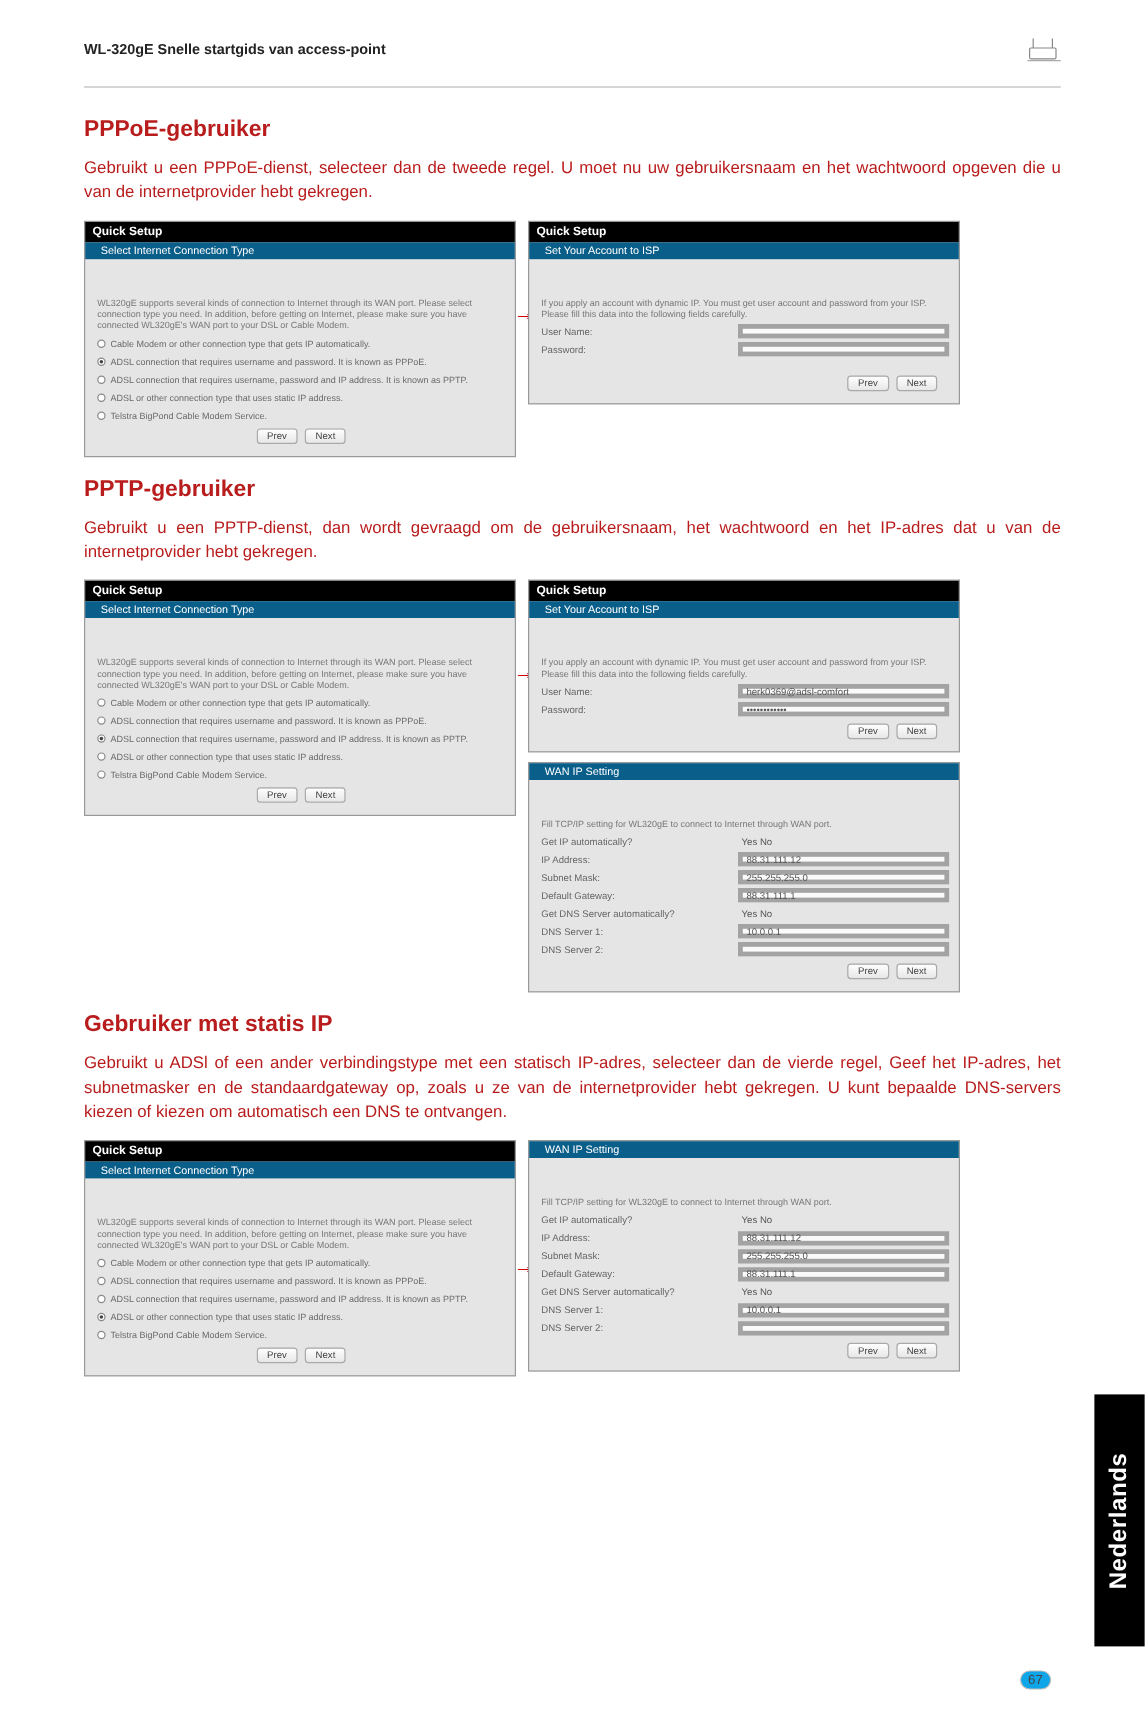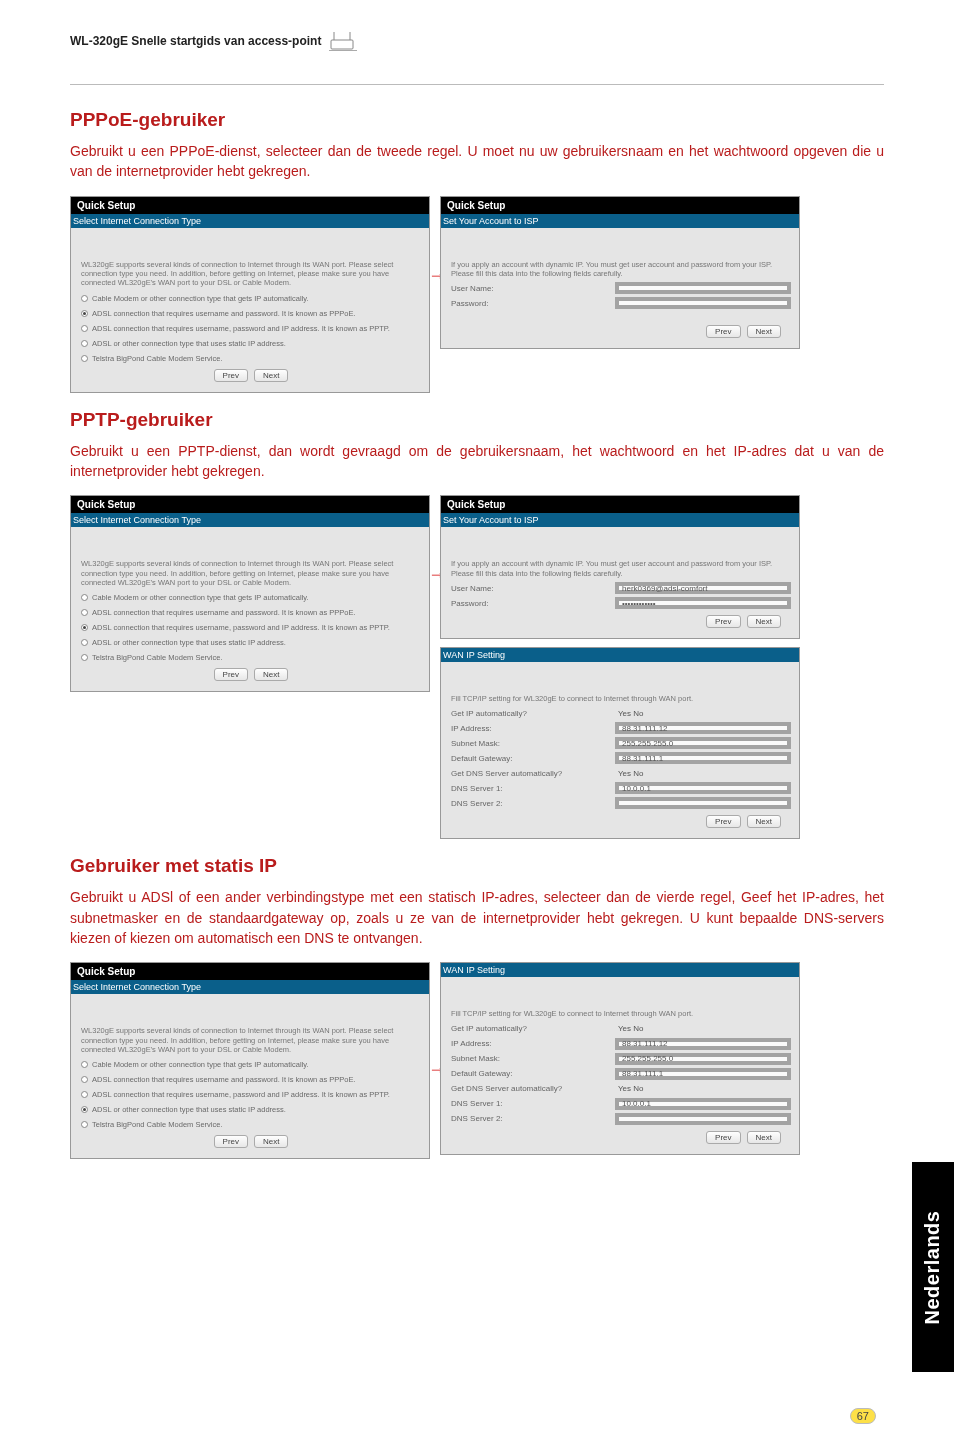--- a/index.html
+++ b/index.html
@@ -8,23 +8,23 @@
     height: 1432px;
     background: #fff;
     font-family: Arial, Helvetica, sans-serif;
     color: #000;
     position: relative;
     padding: 30px 70px 30px 70px;
   }
   .header-bar {
     display: flex;
     align-items: center;
-    justify-content: flex-start;
+    justify-content: space-between;
     gap: 8px;
-    margin-bottom: 32px;
+    margin-bottom: 20px;
   }
   .header-title {
     font-size: 12px;
     font-weight: bold;
     color: #222;
   }
   .header-icon {
     width: 28px; height: 22px;
   }
   .divider {
@@ -83,21 +83,21 @@
     background: #000;
     color: #fff;
     font-weight: bold;
     font-size: 10px;
     padding: 3px 6px;
   }
   .panel-sub {
     background: #0a5f8a;
     color: #fff;
     font-size: 9px;
-    padding: 2px 2px;
+    padding: 2px 13px;
   }
   .panel-body {
     padding: 4px 8px 6px 10px;
   }
   .panel-desc {
     font-size: 7.5px;
     line-height: 1.25;
     color: #777;
     margin-bottom: 4px;
     margin-top: 28px;
@@ -176,27 +176,27 @@
   .side-tab span {
     transform: rotate(-90deg);
     font-size: 20px;
     font-weight: bold;
     white-space: nowrap;
     letter-spacing: 0.5px;
   }
   .page-num {
     position: absolute;
     right: 78px;
-    bottom: 8px;
+    bottom: 24px;
     font-size: 11px;
     color: #444;
     border: 1px solid #bbb;
     border-radius: 10px;
     padding: 1px 6px;
-    background: #fde047;
+    background: #0ea5e9;
   }
 </style>
 </head>
 <body>
 
 <div class="header-bar">
   <span class="header-title">WL-320gE Snelle startgids van access-point</span>
   <svg class="header-icon" viewBox="0 0 28 22">
     <rect x="2" y="10" width="22" height="9" rx="1" fill="none" stroke="#888" stroke-width="1"></rect>
     <line x1="5" y1="10" x2="5" y2="2" stroke="#888" stroke-width="1"></line>

